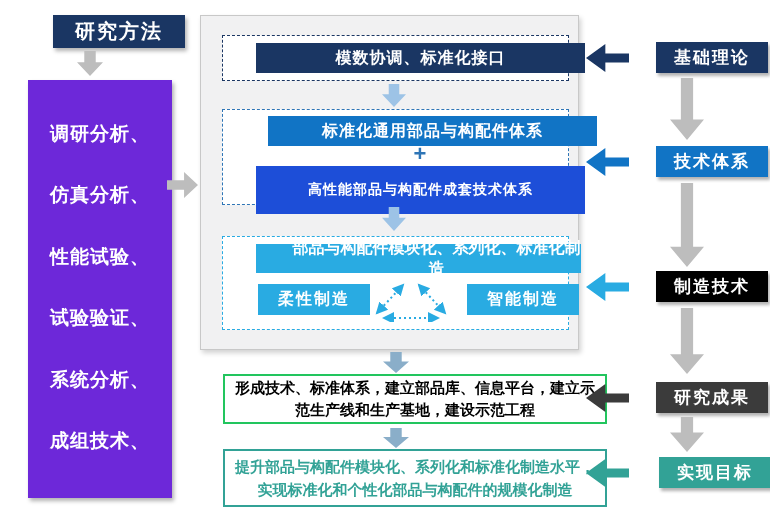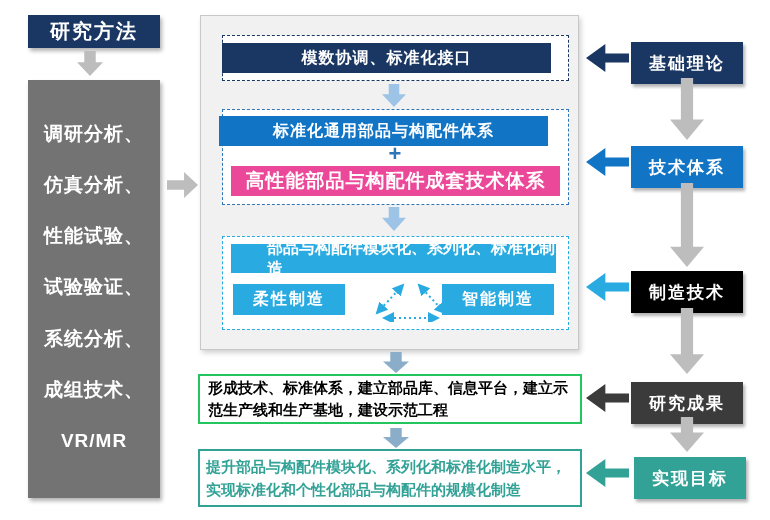--- a/index.html
+++ b/index.html
@@ -1,46 +1,46 @@
 <!DOCTYPE html>
 <html><head>
 <meta charset="utf-8">
 <style>
   html,body{margin:0;padding:0;background:#ffffff;}
   body{font-family:"Liberation Sans","DejaVu Sans",sans-serif;}
   .stage{position:relative;width:770px;height:520px;background:#ffffff;overflow:hidden;}
   .abs{position:absolute;box-sizing:border-box;}
-  .ctr{display:flex;align-items:center;justify-content:center;}
+  .ctr{display:flex;align-items:center;justify-content:center;text-align:center;margin-left:25px;}
   .whitetxt{color:#ffffff;font-weight:bold;}
 
   
   .left-title{left:28px;top:15px;width:132px;height:33px;background:#1A3663;font-size:20px;letter-spacing:2px;box-shadow:2px 3px 4px rgba(0,0,0,.30);}
-  .left-panel{left:28px;top:80px;width:132px;height:418px;background:#737373;display:flex;flex-direction:column;justify-content:space-between;padding:44px 0 48px 0;box-shadow:2px 3px 4px rgba(0,0,0,.30);}
+  .left-panel{left:28px;top:80px;width:144px;height:418px;background:#6d28d9;display:flex;flex-direction:column;justify-content:space-between;padding:44px 0 48px 0;box-shadow:2px 3px 4px rgba(0,0,0,.30);}
   .left-item{color:#fff;font-weight:bold;font-size:19px;text-align:center;letter-spacing:1px;line-height:1;}
 
   
   .center-panel{left:200px;top:15px;width:379px;height:335px;background:#F1F1F2;border:1px solid #C8C8C8;box-shadow:2px 3px 5px rgba(0,0,0,.18);}
   .dashed-navy{left:222px;top:35px;width:347px;height:46px;background:#fff;border:1px dashed #1A3663;}
   .dashed-blue{left:222px;top:109px;width:347px;height:96px;background:#fff;border:1px dashed #2E75B6;}
   .dashed-cyan{left:222px;top:236px;width:347px;height:94px;background:#fff;border:1px dashed #29ABE2;}
-  .navy-bar{left:222px;top:43px;width:329px;height:30px;background:#1A3663;font-size:16px;letter-spacing:1px;}
-  .blue-bar1{left:219px;top:116px;width:329px;height:30px;background:#1174C5;font-size:16px;letter-spacing:1px;}
-  .blue-bar2{left:231px;top:166px;width:329px;height:30px;background:#ec4899;font-size:19px;letter-spacing:1px;}
+  .navy-bar{left:231px;top:43px;width:329px;height:30px;background:#1A3663;font-size:16px;letter-spacing:1px;}
+  .blue-bar1{left:243px;top:116px;width:329px;height:30px;background:#1174C5;font-size:16px;letter-spacing:1px;}
+  .blue-bar2{left:231px;top:166px;width:329px;height:48px;background:#1d4ed8;font-size:14px;letter-spacing:1px;}
   .plus-sign{left:383px;top:142px;width:24px;height:24px;color:#2E75B6;font-size:22px;font-weight:bold;}
   .cyan-bar{left:231px;top:244px;width:325px;height:29px;background:#29ABE2;font-size:16px;padding-left:36px;}
   .flex-box{left:233px;top:284px;width:112px;height:31px;background:#29ABE2;font-size:16px;letter-spacing:2px;}
   .smart-box{left:442px;top:284px;width:112px;height:31px;background:#29ABE2;font-size:16px;letter-spacing:2px;}
   .tri-svg{left:360px;top:276px;width:102px;height:46px;}
 
   
   .results-box{left:198px;top:374px;width:384px;height:50px;background:#fff;border:2px solid #22c55e;color:#000;font-weight:bold;font-size:15px;line-height:1.5;padding:3px 8px;}
   .goal-box{left:198px;top:449px;width:384px;height:58px;background:#fff;border:2px solid #32A296;color:#32A296;font-weight:bold;font-size:15px;line-height:1.55;padding:16px 6px;}
 
   
-  .rlabel{width:112px;height:42px;font-size:17px;letter-spacing:2px;box-shadow:2px 3px 3px rgba(0,0,0,.30);}
+  .rlabel{width:112px;height:31px;font-size:17px;letter-spacing:2px;box-shadow:2px 3px 3px rgba(0,0,0,.30);}
   .r-navy{left:631px;top:42px;background:#1A3663;}
   .r-blue{left:631px;top:146px;background:#1174C5;}
   .r-cyan{left:631px;top:271px;background:#000000;}
   .r-dark{left:631px;top:382px;background:#3B3B3B;}
   .r-teal{left:634px;top:457px;background:#32A296;}
 
   
   .arrow{position:absolute;}
   .arr-down-sm{clip-path:polygon(28% 0,72% 0,72% 45%,100% 45%,50% 100%,0 45%,28% 45%);}
   .arr-right{clip-path:polygon(0 32%,55% 32%,55% 0,100% 50%,55% 100%,55% 68%,0 68%);}
@@ -54,21 +54,20 @@
   <div class="abs ctr whitetxt left-title">研究方法</div>
   <div class="arrow arr-down-sm" style="left:77px;top:51px;width:26px;height:25px;background:#BDBDBD;"></div>
 
   <div class="abs left-panel">
     <div class="left-item">调研分析、</div>
     <div class="left-item">仿真分析、</div>
     <div class="left-item">性能试验、</div>
     <div class="left-item">试验验证、</div>
     <div class="left-item">系统分析、</div>
     <div class="left-item">成组技术、</div>
-    <div class="left-item">VR/MR</div>
   </div>
 
   <div class="arrow arr-right" style="left:167px;top:172px;width:31px;height:26px;background:#BDBDBD;"></div>
 
   <div class="abs center-panel"></div>
 
   <div class="abs dashed-navy"></div>
   <div class="abs ctr whitetxt navy-bar">模数协调、标准化接口</div>
 
   <div class="arrow arr-down-sm" style="left:382px;top:84px;width:24px;height:23px;background:#9DC3E6;"></div>

